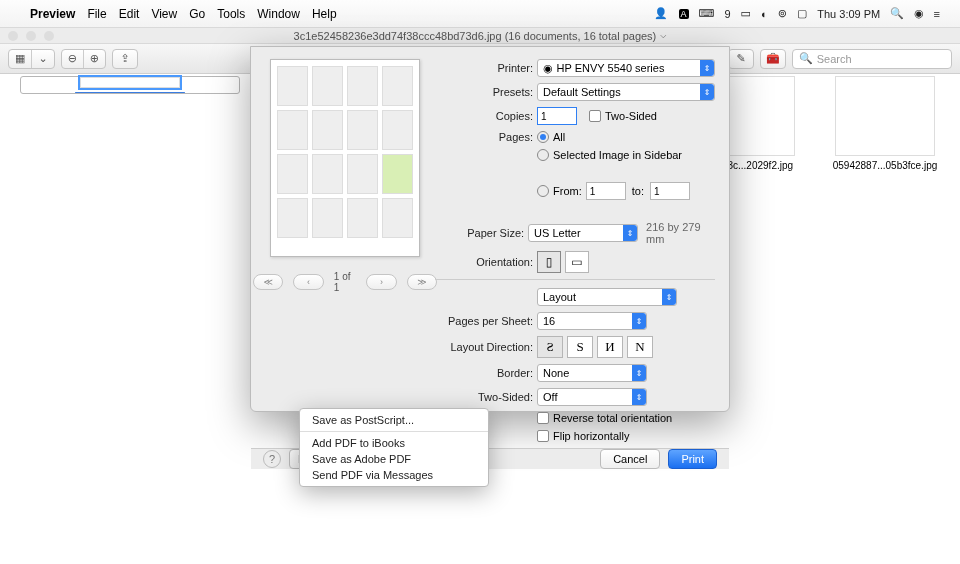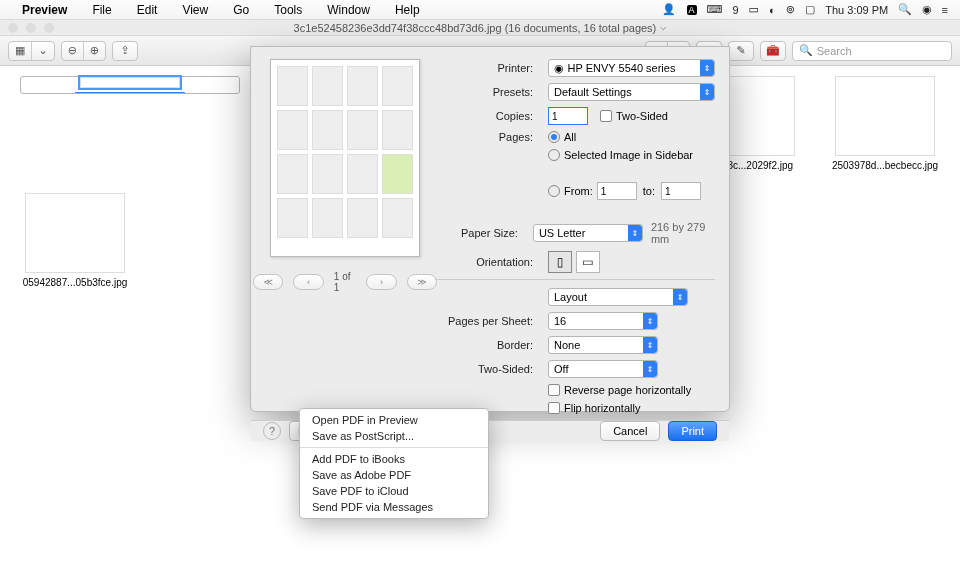--- a/index.html
+++ b/index.html
@@ -1,22 +1,22 @@
 <!DOCTYPE html>
 <html><head>
 <meta charset="utf-8">
 <style>
 * { box-sizing: border-box; margin: 0; padding: 0; font-family: -apple-system, "Helvetica Neue", Arial, sans-serif; }
 body { width: 960px; height: 564px; background: #fff; overflow: hidden; position: relative; font-size: 11px; }
 
 
-.menubar { height: 20px; background: linear-gradient(#fdfdfd,#f3f3f3); border-bottom: 1px solid #d9d9d9; display: flex; align-items: center; padding: 0 12px; font-size: 12px; }
+.menubar { height: 28px; background: linear-gradient(#fdfdfd,#f3f3f3); border-bottom: 1px solid #d9d9d9; display: flex; align-items: center; padding: 0 20px; font-size: 12px; }
 .menubar .apple { margin-right: 10px; font-size: 13px; }
 .menubar .appname { font-weight: 600; margin-right: 12px; }
-.menubar .mitem { margin-right: 12px; margin-left: 13px; }
+.menubar .mitem { margin-right: 12px; }
 .menubar .spacer { flex: 1; }
 .menubar .ricon { margin-left: 10px; font-size: 11px; color: #222; display: inline-flex; align-items: center; }
 .menubar .badge { background:#000; color:#fff; padding:0 2px; border-radius:2px; font-size:9px; }
 
 
 .titlebar { height: 16px; background: #ececec; border-bottom: 1px solid #d9d9d9; display:flex; align-items:center; justify-content:center; font-size:11px; color:#555; position:relative; }
 
 
 .toolbar { height: 30px; background: linear-gradient(#f7f7f7,#e7e7e7); border-bottom:1px solid #cfcfcf; display:flex; align-items:center; padding:0 8px; gap:6px; }
 .tbtn { height:20px; min-width:26px; border:1px solid #c5c5c5; border-radius:4px; background:linear-gradient(#fff,#efefef); display:inline-flex; align-items:center; justify-content:center; color:#555; font-size:11px; }
@@ -39,21 +39,21 @@
 .sheet { position:absolute; top:46px; left:250px; width:480px; height:366px; background:#ececec; border:1px solid #bbb; border-radius:0 0 6px 6px; box-shadow:0 14px 40px rgba(0,0,0,.35); display:flex; flex-direction:column; }
 .sheet-body { flex:1; display:flex; padding:12px 14px 0 14px; gap:10px; }
 .preview-col { width:160px; display:flex; flex-direction:column; align-items:center; }
 .page-preview { width:150px; height:198px; background:#fff; border:1px solid #bbb; box-shadow:1px 1px 3px rgba(0,0,0,.15); padding:6px; display:grid; grid-template-columns:repeat(4,1fr); grid-auto-rows:40px; gap:4px; }
 .page-preview div { background:#eee; border:1px solid #ddd; }
 .pager { margin-top:14px; display:flex; align-items:center; gap:10px; font-size:10px; color:#555;}
 .pagerbtn { height:16px; width:34px; border:1px solid #c5c5c5; border-radius:8px; background:linear-gradient(#fff,#efefef); display:inline-flex; align-items:center; justify-content:center; font-size:9px; color:#888;}
 
 .settings-col { flex:1; font-size:11px; }
 .row { display:flex; align-items:center; margin-bottom:6px; }
-.row .lab { width:98px; text-align:right; margin-right:15px; color:#222;}
+.row .lab { width:98px; text-align:right; margin-right:4px; color:#222;}
 .sel { flex:1; height:18px; border:1px solid #b6b6b6; border-radius:3px; background:#fff; display:flex; align-items:center; padding:0 5px; position:relative; }
 .sel .arrow { position:absolute; right:0; top:0; bottom:0; width:14px; background:#2f7ff3; border-radius:0 3px 3px 0; display:flex; align-items:center; justify-content:center; color:#fff; font-size:8px; }
 .tinyinput { width:40px; height:18px; border:1px solid #2f7ff3; background:#fff; padding:0 3px; font-size:10px; display:flex; align-items:center; }
 .tinyinput.plain { border-color:#b6b6b6; }
 .radio { width:12px; height:12px; border-radius:50%; border:1px solid #888; margin-right:4px; display:inline-block; position:relative;}
 .radio.on::after { content:''; position:absolute; inset:2px; background:#2f7ff3; border-radius:50%; }
 .cb { width:12px; height:12px; border:1px solid #888; border-radius:2px; margin-right:4px; display:inline-block; background:#fff;}
 .hr { height:1px; background:#ccc; margin:4px 0 8px 0; }
 .orient-btn { width:24px; height:22px; border:1px solid #b6b6b6; background:#fff; margin-right:4px; display:inline-flex; align-items:center; justify-content:center; font-size:12px;}
 .orient-btn.sel2 { border-color:#888; background:#e5e5e5;}
@@ -163,24 +163,20 @@
     </div>
     <div class="thumb" style="visibility: hidden;">
       <div class="box art4"></div>
       <div class="cap"></div>
     </div>
     <div class="thumb">
       <div class="box art4"></div>
       <div class="cap">335f873c...2029f2.jpg</div>
     </div>
     <div class="thumb">
-      <div class="box art6"></div>
-      <div class="cap">2503978d...becbecc.jpg</div>
-    </div>
-    <div class="thumb">
       <div class="box art7"></div>
       <div class="cap">05942887...05b3fce.jpg</div>
     </div>
     <div class="thumb" style="visibility: hidden;">
       <div class="box "></div>
       <div class="cap"></div>
     </div>
     <div class="thumb" style="visibility: hidden;">
       <div class="box "></div>
       <div class="cap"></div>
@@ -294,37 +290,46 @@
         </div>
       </div>
       <div class="row">
         <span class="lab">Pages per Sheet:</span>
         <div class="sel" style="flex:0 0 110px">
           <span>16</span>
           <span class="arrow">⇕</span>
         </div>
       </div>
       <div class="row">
+        <span class="lab">Layout Direction:</span>
+        <div class="ldir">
+          <span class="on">Ƨ</span>
+          <span>S</span>
+          <span>И</span>
+          <span>N</span>
+        </div>
+      </div>
+      <div class="row">
         <span class="lab">Border:</span>
         <div class="sel" style="flex:0 0 110px">
           <span>None</span>
           <span class="arrow">⇕</span>
         </div>
       </div>
       <div class="row">
         <span class="lab">Two-Sided:</span>
         <div class="sel" style="flex:0 0 110px">
           <span>Off</span>
           <span class="arrow">⇕</span>
         </div>
       </div>
       <div class="row">
           <span class="lab"></span>
         <span class="cb"></span>
-        <span>Reverse page horizontally</span>
+        <span>Reverse total orientation</span>
       </div>
       <div class="row">
           <span class="lab"></span>
         <span class="cb"></span>
         <span>Flip horizontally</span>
       </div>
     </div>
   </div>
   <div class="sheet-footer">
     <div class="help">
@@ -341,20 +346,18 @@
     <div class="btn">
         <span>Cancel</span>
       </div>
     <div class="btn primary">
         <span>Print</span>
       </div>
   </div>
 </div>
 
 <div class="pdfmenu" id="pdfmenu">
-    <div class="mi">Open PDF in Preview</div>
     <div class="mi">Save as PostScript...</div>
     <div class="sep"></div>
     <div class="mi">Add PDF to iBooks</div>
     <div class="mi">Save as Adobe PDF</div>
-    <div class="mi">Save PDF to iCloud</div>
     <div class="mi">Send PDF via Messages</div>
   </div>
 
 </body></html>

